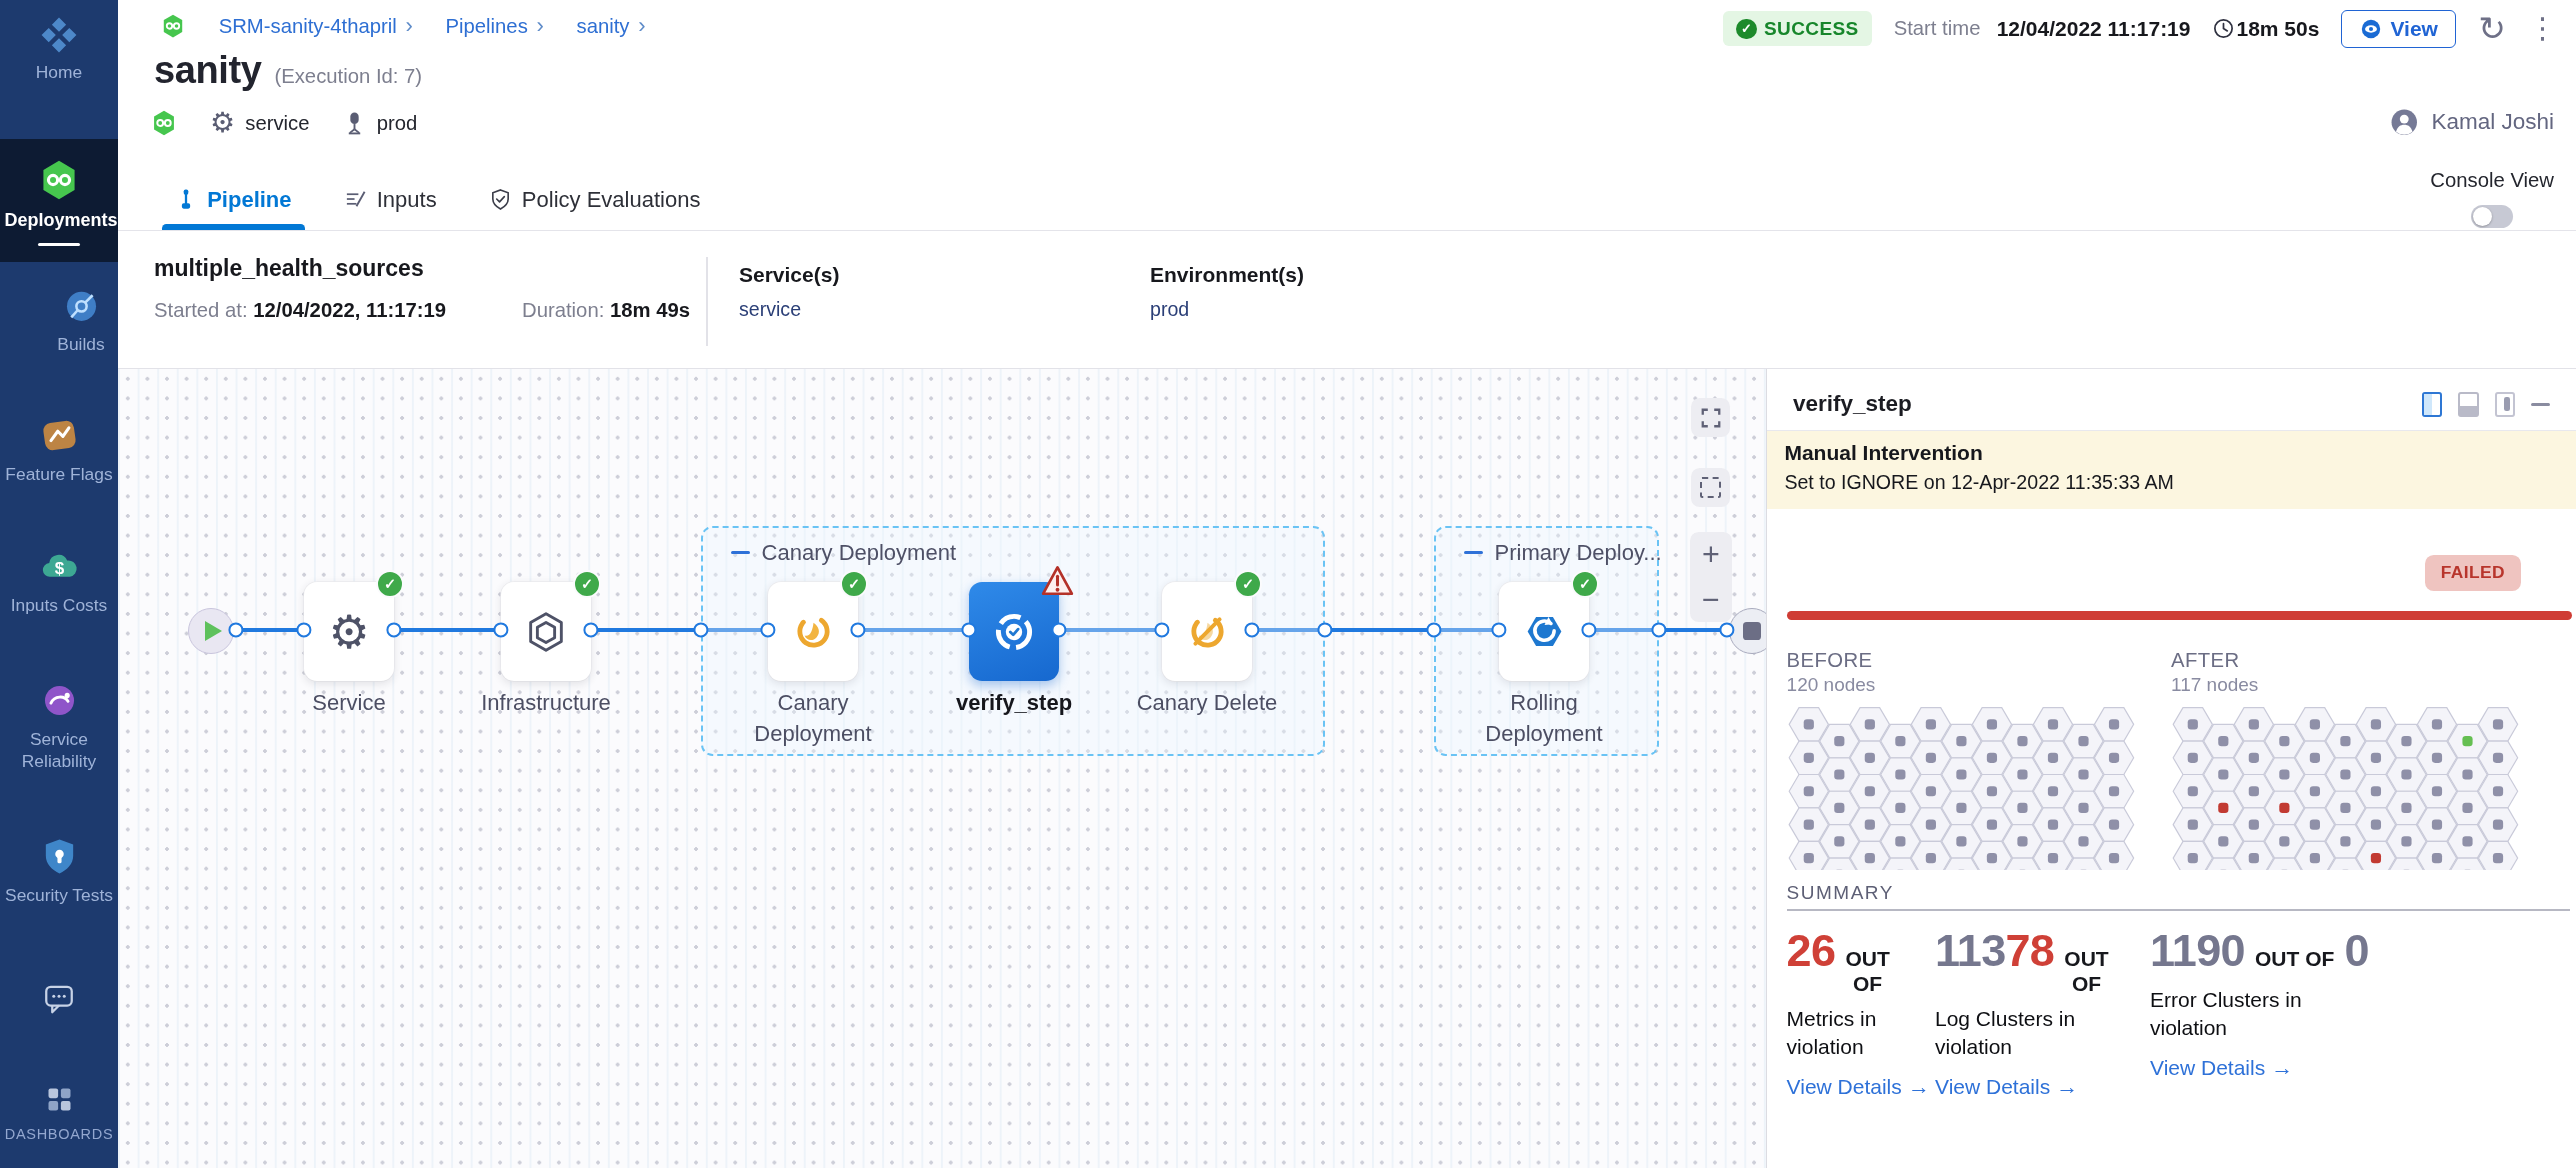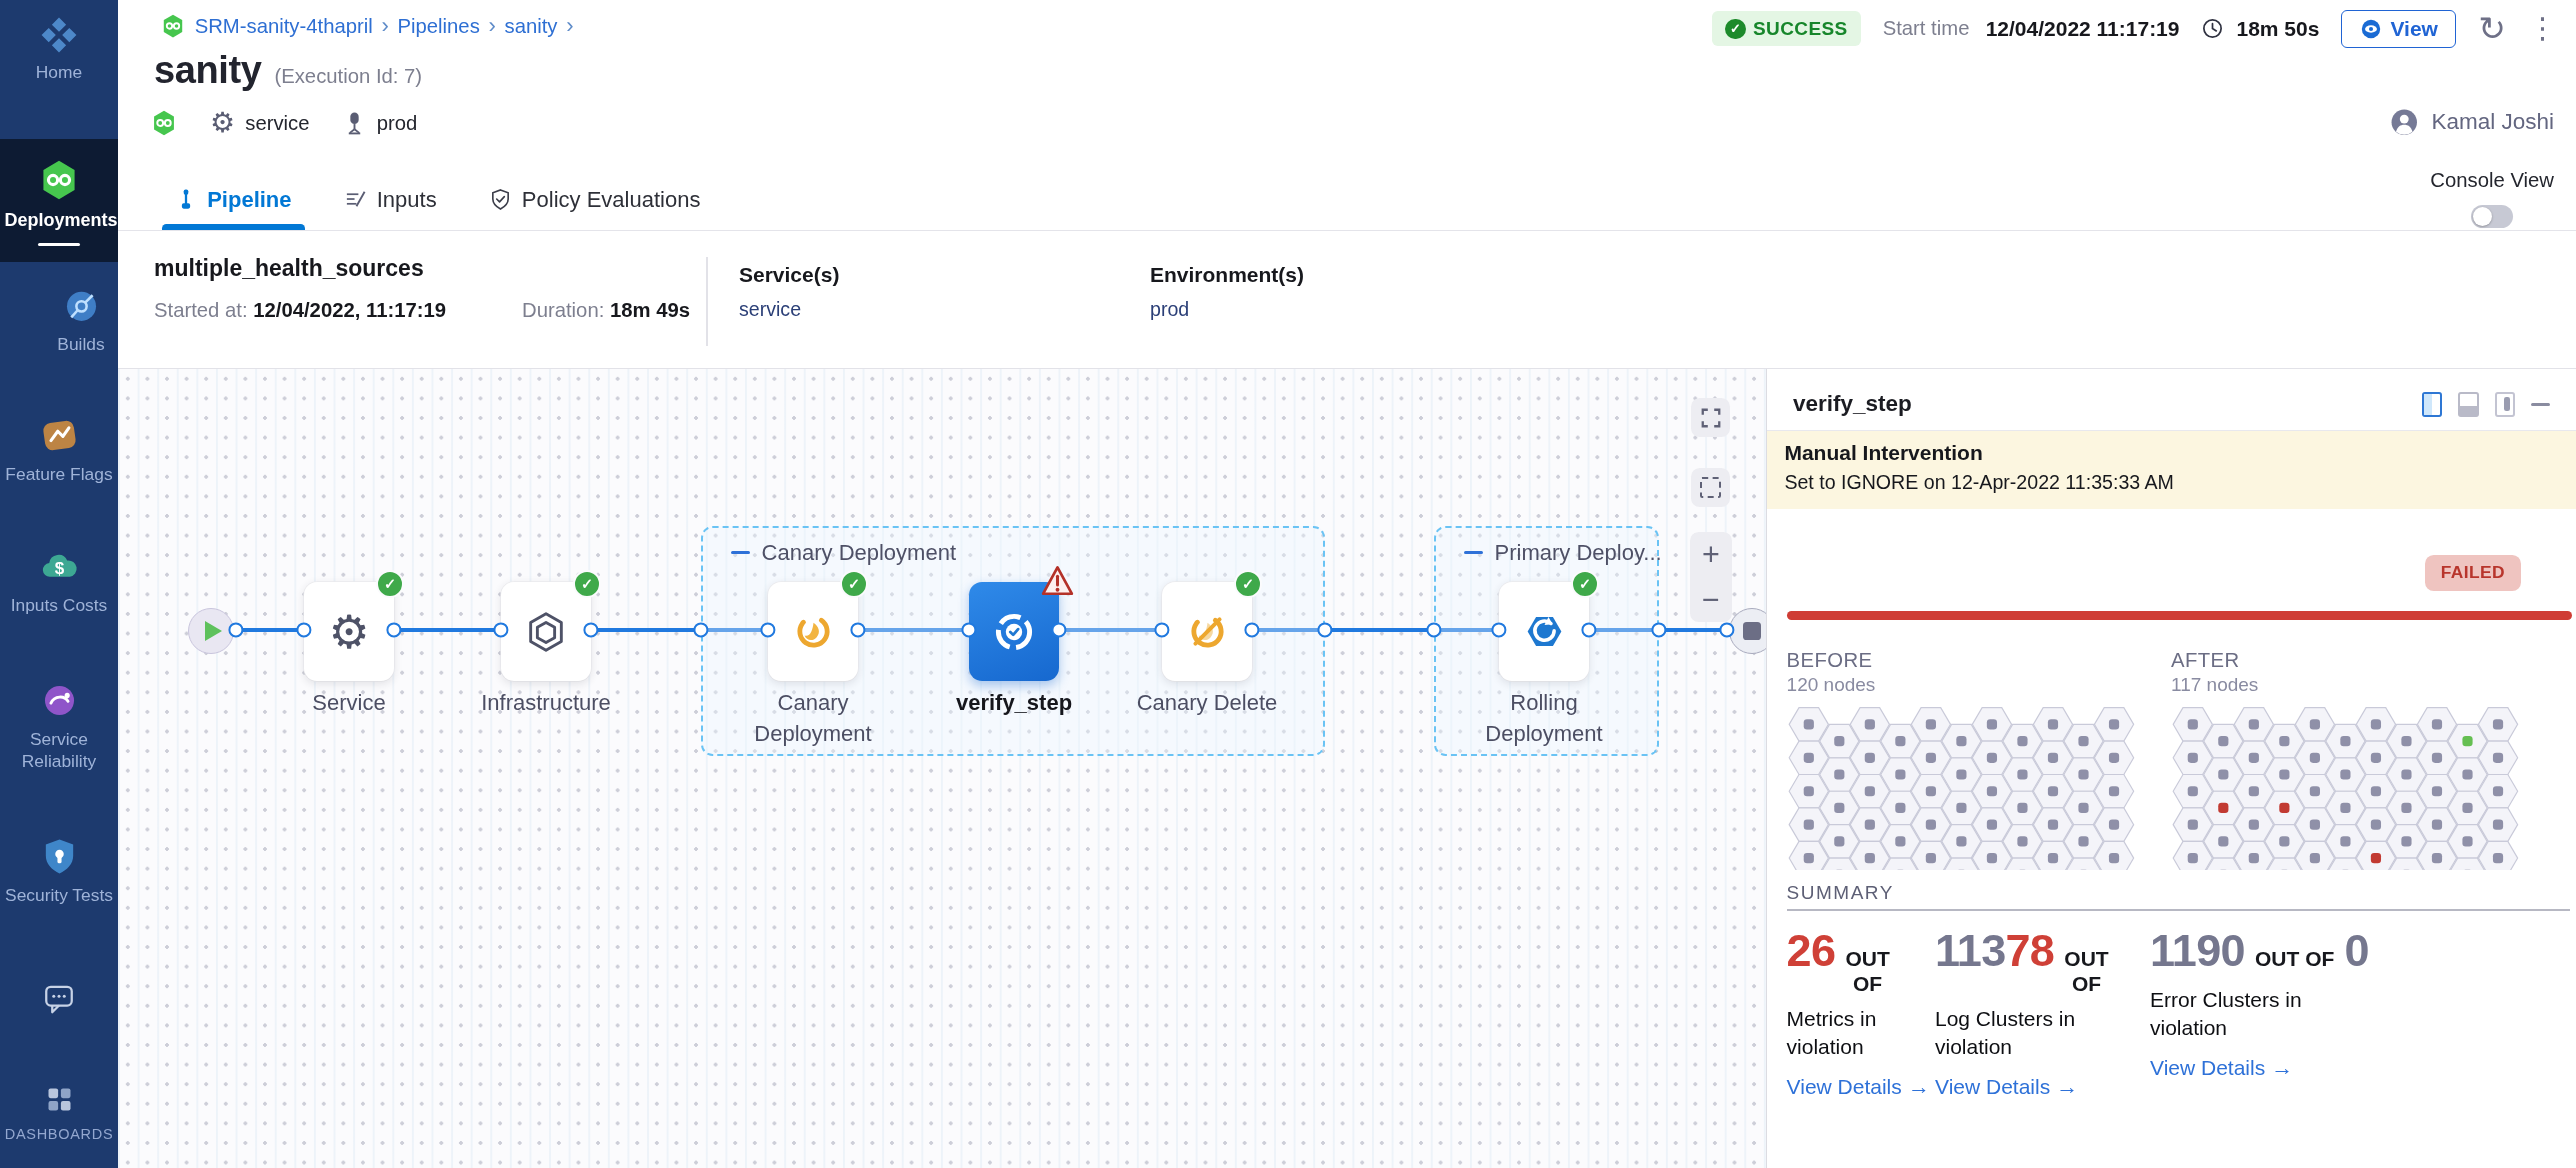--- a/index.html
+++ b/index.html
@@ -12,29 +12,29 @@
   .side-item .lbl { font-size:17.4px; color:#9fb3d8; text-align:center; line-height:22px; width:109px;}
   .side-item.active { background:#0d1b33; padding:19px 0 16px; }
   .side-item.active .lbl { color:#ffffff; font-weight:bold; font-size:18px;}
   .side-underline { width:42px; height:2.9px; background:#fff; border-radius:1.5px; margin-top:4.4px;}
   .side-item svg { display:block; }
   .dash-lbl { font-size:14.5px !important; letter-spacing:0.7px; color:#93a7cf !important;}
 
   
   .topbar { position:absolute; left:118px; top:0; right:0; height:169px; background:#fff;}
   .breadcrumb { position:absolute; left:42px; top:13px; display:flex; align-items:center; gap:8.7px; font-size:20.3px;}
-  .breadcrumb .link { color:#2e6fd3; cursor:pointer;}
+  .breadcrumb .link { color:#2e6fd3; cursor:pointer;margin-left:24px;}
   .breadcrumb .sep { color:#5f8cc9; font-size:22px; }
   .statusbar { position:absolute; top:10.2px; right:19px; display:flex; align-items:center; gap:22px;}
   .badge-success { display:flex; align-items:center; gap:7.3px; background:#e4f6e4; border-radius:5.8px; padding:6.5px 13px; color:#17862b; font-weight:bold; font-size:19px; letter-spacing:0.4px;}
   .chk-circle { width:20.3px; height:20.3px; border-radius:50%; background:#1d8a2b; color:#fff; font-size:13px; display:flex; align-items:center; justify-content:center; font-weight:bold;}
   .muted { color:#7d7f8f; }
   .statusbar .time-label { font-size:20.3px;}
   .statusbar .time-value { font-size:21px; font-weight:bold; color:#17181d;}
-  .dur-wrap { display:flex; align-items:center; gap:12px; font-size:21px; font-weight:bold; color:#17181d;}
+  .dur-wrap { display:flex; align-items:center; gap:1px; font-size:21px; font-weight:bold; color:#17181d;}
   .btn-view { display:flex; align-items:center; gap:8.7px; border:1.8px solid #2064d4; color:#2064d4; border-radius:6px; padding:5.8px 17.4px; font-size:21px; font-weight:bold; cursor:pointer; background:#fff;}
   .icon-plain { color:#6e7087; font-size:29px; cursor:pointer; line-height:1;}
   .title-row { position:absolute; left:36px; top:49px; display:flex; align-items:baseline; gap:13px;}
   .title-row .name { font-size:38px; font-weight:bold; color:#22242e; letter-spacing:-0.4px;}
   .title-row .exec { font-size:20.3px; color:#7d7f8f;}
   .tags-row { position:absolute; left:32px; top:109px; display:flex; align-items:center; gap:32px;}
   .tag { display:flex; align-items:center; gap:10.2px; font-size:20.3px; color:#24262e; cursor:pointer;}
   .gear-glyph { font-size:28px; color:#5a5d73; line-height:1;}
   .user-chip { position:absolute; right:22px; top:107px; display:flex; align-items:center; gap:11.6px; cursor:pointer;}
   .user-chip .uname { font-size:22.5px; color:#636680;}

